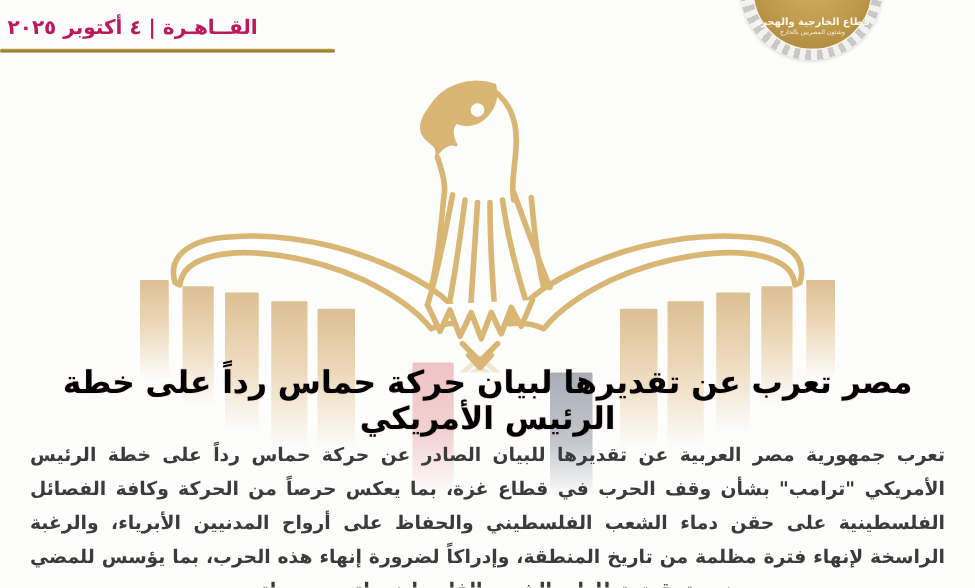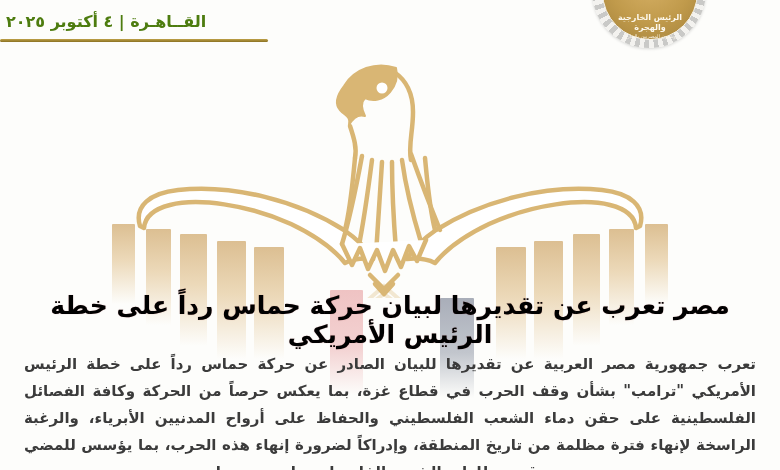--- a/index.html
+++ b/index.html
@@ -7,21 +7,21 @@
     width:780px;height:470px;position:relative;overflow:hidden;
     background:#fdfdfb;
     font-family:"DejaVu Sans", sans-serif;
   }
   .stage{position:absolute;inset:0;width:780px;height:470px;}
 
   
   .dateline{
     position:absolute;top:9px;left:0;width:266px;height:26px;
     direction:rtl;text-align:left;
-    font-size:16px;font-weight:bold;color:#4d7c0f;
+    font-size:16px;font-weight:bold;color:#be185d;
     letter-spacing:.5px;line-height:26px;padding-left:6px;box-sizing:border-box;
   }
   .gold-rule{
     position:absolute;top:39px;left:0;width:268px;height:3px;
     background:linear-gradient(180deg,#bfa148,#8a7122);
     border-radius:2px;
   }
 
   
   .seal{
@@ -88,21 +88,21 @@
 <body>
 
 <div class="stage">
 
   <div class="dateline">القــاهـرة | ٤ أكتوبر ٢٠٢٥</div>
   <div class="gold-rule"></div>
 
   <div class="seal">
     <div class="seal-inner">
       <div class="seal-text">
-        <div class="seal-line1">الرئيس الخارجية والهجرة</div>
+        <div class="seal-line1">قطاع الخارجية والهجرة</div>
         <div class="seal-line2">وشئون المصريين بالخارج</div>
       </div>
     </div>
   </div>
 
   <div class="bar beige b1L"></div>
   <div class="bar beige b2L"></div>
   <div class="bar beige b3L"></div>
   <div class="bar beige b4L"></div>
   <div class="bar beige b5L"></div>

